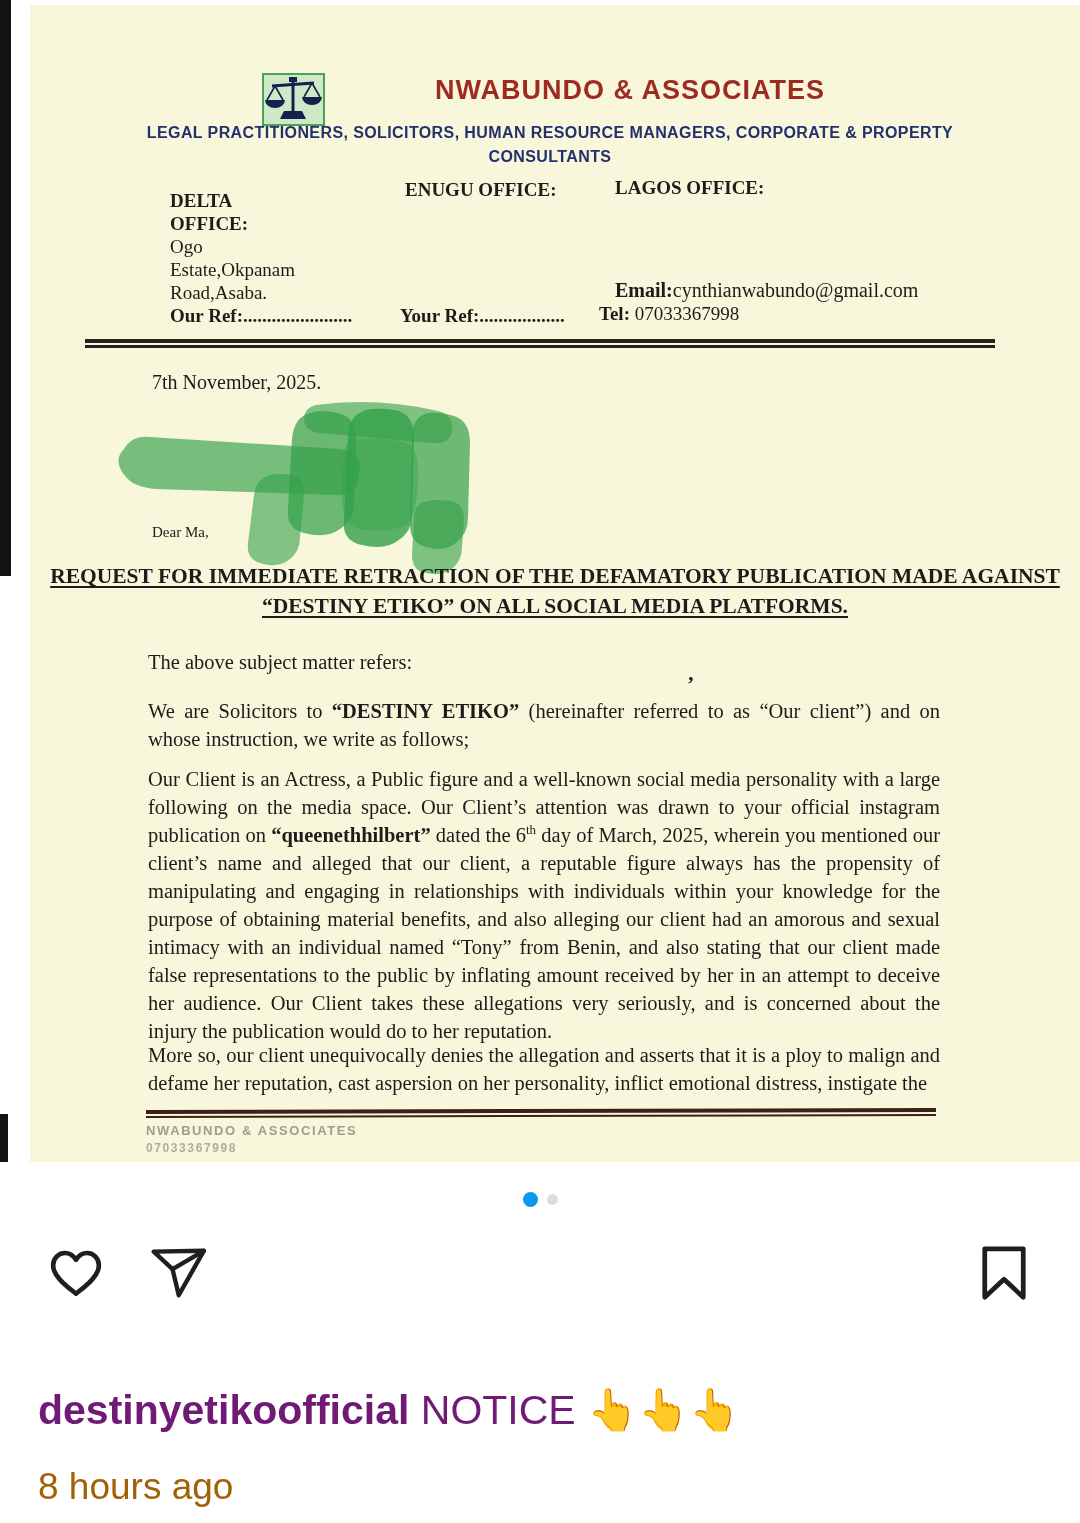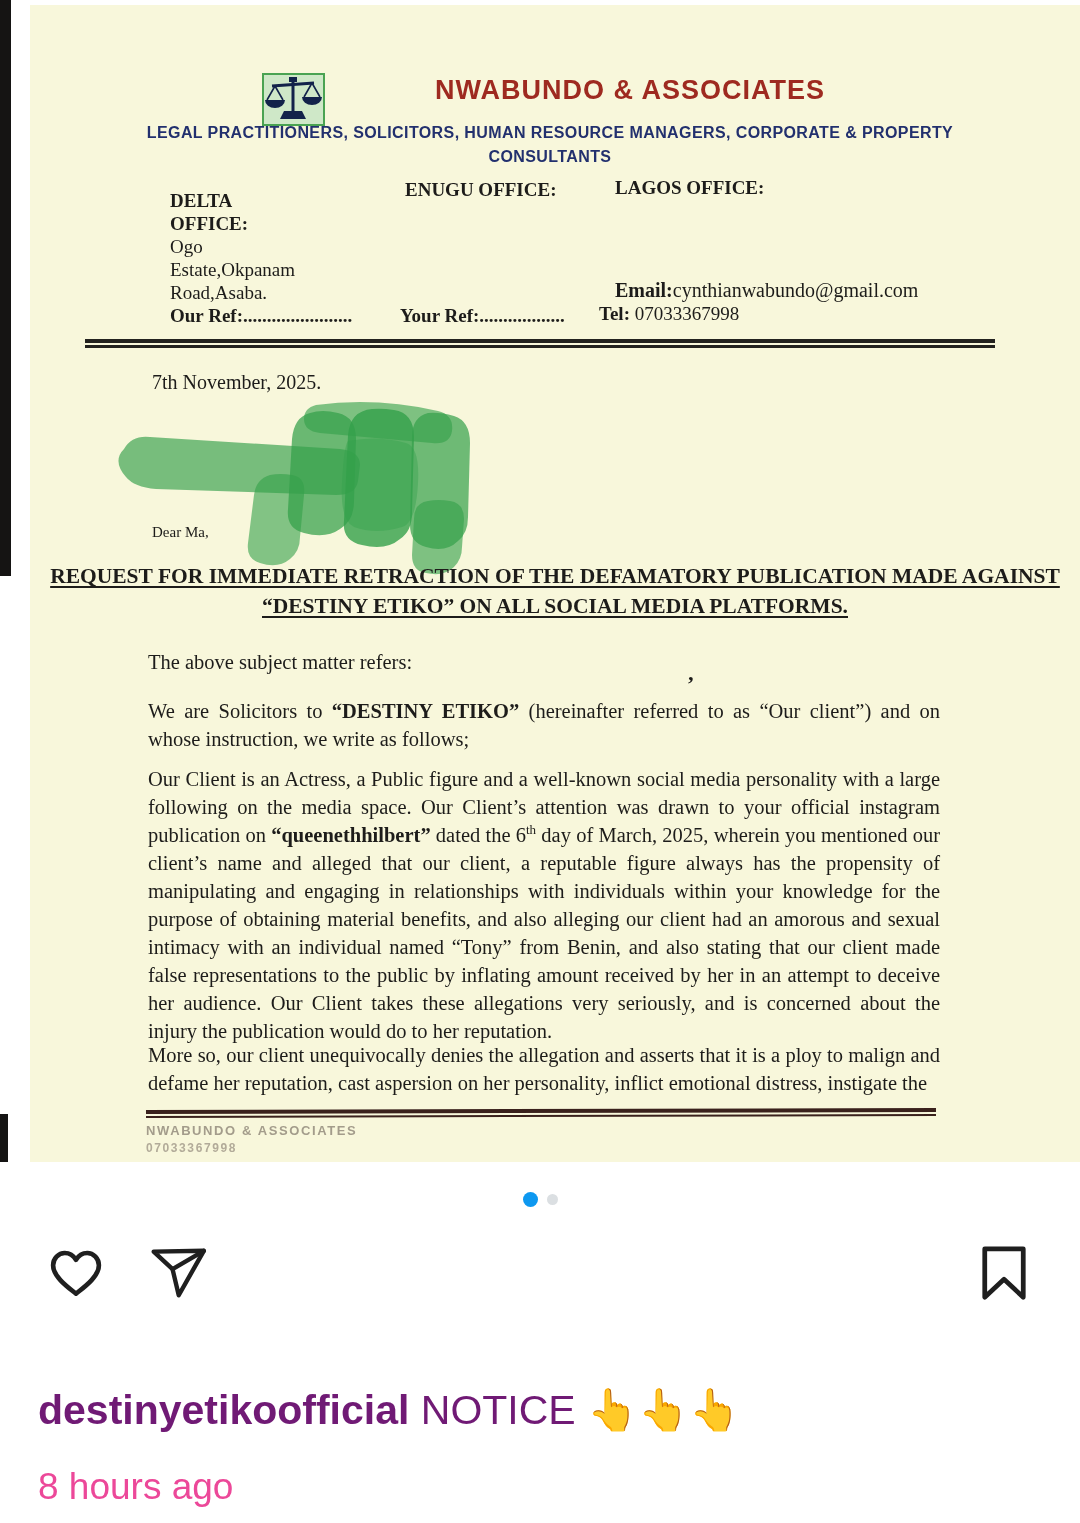--- a/index.html
+++ b/index.html
@@ -81,21 +81,21 @@
   .action-bar { position:absolute; left:0; top:1240px; width:1080px; height:66px; }
   .icon-like { position:absolute; left:46px; top:4px; }
   .icon-share { position:absolute; left:148px; top:2px; }
   .icon-save { position:absolute; left:979px; top:4px; }
   .action-bar svg { display:block; }
 
   .caption { position:absolute; left:38px; top:1384px; width:1010px;
              font-size:41px; line-height:52px; color:#701a75; }
   .caption .u { font-weight:bold; }
 
-  .timestamp { position:absolute; left:38px; top:1466px; font-size:37px; color:#ec4899; }
+  .timestamp { position:absolute; left:38px; top:1466px; font-size:37px; color:#a16207; }
 </style>
 </head>
 <body>
 
 <div class="photo">
   <div class="paper">
 
     <svg class="lh-logo" viewBox="0 0 63 53">
       <rect x="1" y="1" width="61" height="51" fill="#cfe8c8" stroke="#4aa352" stroke-width="2"></rect>
       <g stroke="#12224a" stroke-width="3" fill="none">

